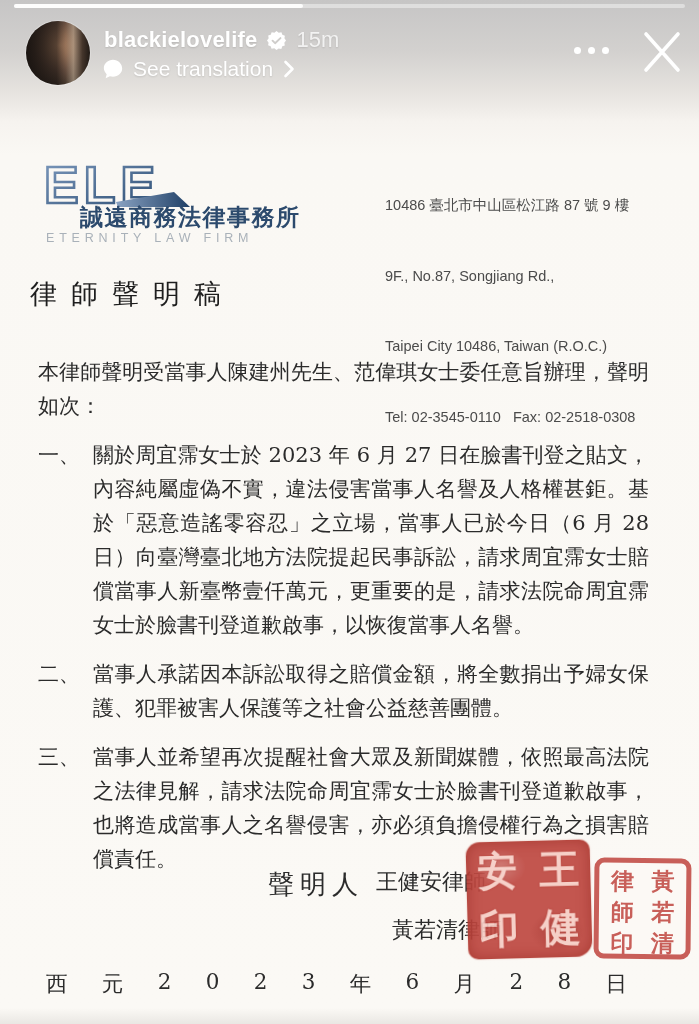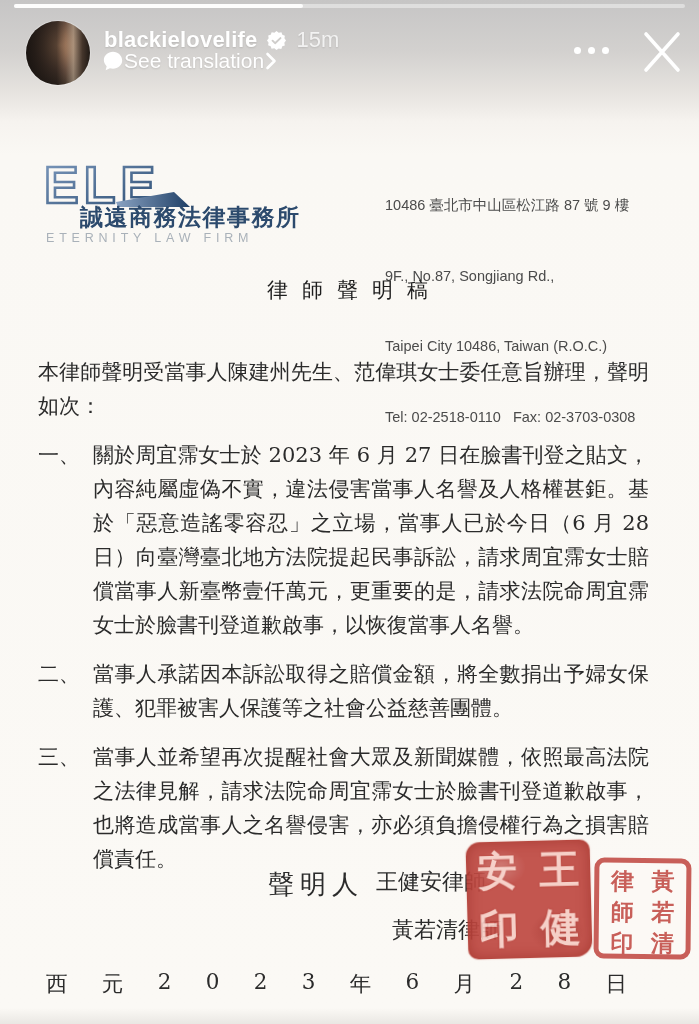--- a/index.html
+++ b/index.html
@@ -22,42 +22,42 @@
     background:
       linear-gradient(90deg, rgba(24,19,16,0.92) 0%, rgba(24,19,16,0.55) 48%, rgba(150,120,95,0.15) 62%, rgba(205,185,160,0.55) 74%, rgba(66,52,42,0.9) 88%, rgba(30,24,20,0.95) 100%),
       radial-gradient(circle at 52% 38%, #a97f61 0%, #8a6750 22%, #5d463a 48%, #332922 78%, #221b16 100%);
   }
 
   .username-row { position:absolute; left:104px; top:27px; display:flex; align-items:center; gap:10px;
     color:#fff; text-shadow:0 1px 2px rgba(0,0,0,0.12); }
   .username { font-size:22px; font-weight:bold; letter-spacing:0.2px; }
   .timestamp { font-size:22px; color:rgba(255,255,255,0.78); font-weight:400; }
 
-  .translation-row { position:absolute; left:102px; top:49px; display:flex; align-items:center; 
+  .translation-row { position:absolute; left:102px; top:57px; display:flex; align-items:center; gap:9px;
     color:#fff; text-shadow:0 1px 2px rgba(0,0,0,0.12); cursor:pointer; }
   .translation-label { font-size:21px; }
 
   .more-options { position:absolute; left:574px; top:40px; width:40px; height:20px;
     display:flex; align-items:center; gap:7px; cursor:pointer; }
   .more-options i { width:7px; height:7px; border-radius:50%; background:#fff; display:block; }
 
   .close-button { position:absolute; left:638px; top:28px; width:48px; height:48px; cursor:pointer; }
 
   
   .logo { position:absolute; left:44px; top:156px; width:152px; height:60px; }
   .firm-zh { position:absolute; left:44px; top:202px; font-family:"DejaVu Serif","Liberation Serif",serif;
     font-weight:bold; font-size:23px; color:#2c4a6d; letter-spacing:1.5px;padding-left:36px; }
   .firm-en { position:absolute; left:46px; top:231px; font-size:12.5px; color:#a9b1b9; letter-spacing:4.8px; }
   .address { position:absolute; left:385px; top:147px; font-size:14.5px; color:#4b4b4b;
     line-height:23.5px; white-space:pre-wrap; }
 
   
-  .doc-title { position:absolute; left:0; right:0; top:276px; text-align:center;
-    font-family:"DejaVu Serif","Liberation Serif",serif; font-size:21px; color:#1e1e1e;
-    letter-spacing:14px; padding-left:10px; }
+  .doc-title { position:absolute; left:0; right:0; top:276px; text-align:left;
+    font-family:"DejaVu Serif","Liberation Serif",serif; font-size:27px; color:#1e1e1e;
+    letter-spacing:14px; padding-left:30px; }
   .doc-body { position:absolute; left:38px; right:50px; top:355px;
     font-family:"DejaVu Serif","Liberation Serif",serif; font-size:21px; line-height:34px; color:#2b2b2b; }
   .intro { margin-bottom:6px; text-align:justify; }
   .item { display:flex; margin-top:15px; }
   .item-num { flex:0 0 55px; }
   .item-text { flex:1; text-align:justify; }
 
   .sig-label { position:absolute; left:268px; top:867px; font-family:"DejaVu Serif",serif;
     font-size:26px; color:#2b2b2b; letter-spacing:6px; }
   .sig-name1 { position:absolute; left:376px; top:867px; font-family:"DejaVu Serif",serif;
@@ -155,21 +155,21 @@
       <path d="M72 46 L130 36 L146 51 L74 51 Z" fill="url(#lg2)"></path>
     </svg>
   </div>
   <div class="firm-zh">誠遠商務法律事務所</div>
   <div class="firm-en">ETERNITY LAW FIRM</div>
 
   <div class="address">
     <div>10486 臺北市中山區松江路 87 號 9 樓</div>
     <div>9F., No.87, Songjiang Rd.,</div>
     <div>Taipei City 10486, Taiwan (R.O.C.)</div>
-    <div>Tel: 02-2518-0110   Fax: 02-3703-0308</div>
+    <div>Tel: 02-3545-0110   Fax: 02-2518-0308</div>
   </div>
 
   <div class="doc-title">律師聲明稿</div>
 
   <div class="doc-body">
     <div class="intro">本律師聲明受當事人陳建州先生、范偉琪女士委任意旨辦理，聲明如次：</div>
 
     <div class="item">
       <div class="item-num">一、</div>
       <div class="item-text">關於周宜霈女士於 2023 年 6 月 27 日在臉書刊登之貼文，內容純屬虛偽不實，違法侵害當事人名譽及人格權甚鉅。基於「惡意造謠零容忍」之立場，當事人已於今日（6 月 28 日）向臺灣臺北地方法院提起民事訴訟，請求周宜霈女士賠償當事人新臺幣壹仟萬元，更重要的是，請求法院命周宜霈女士於臉書刊登道歉啟事，以恢復當事人名譽。</div>

